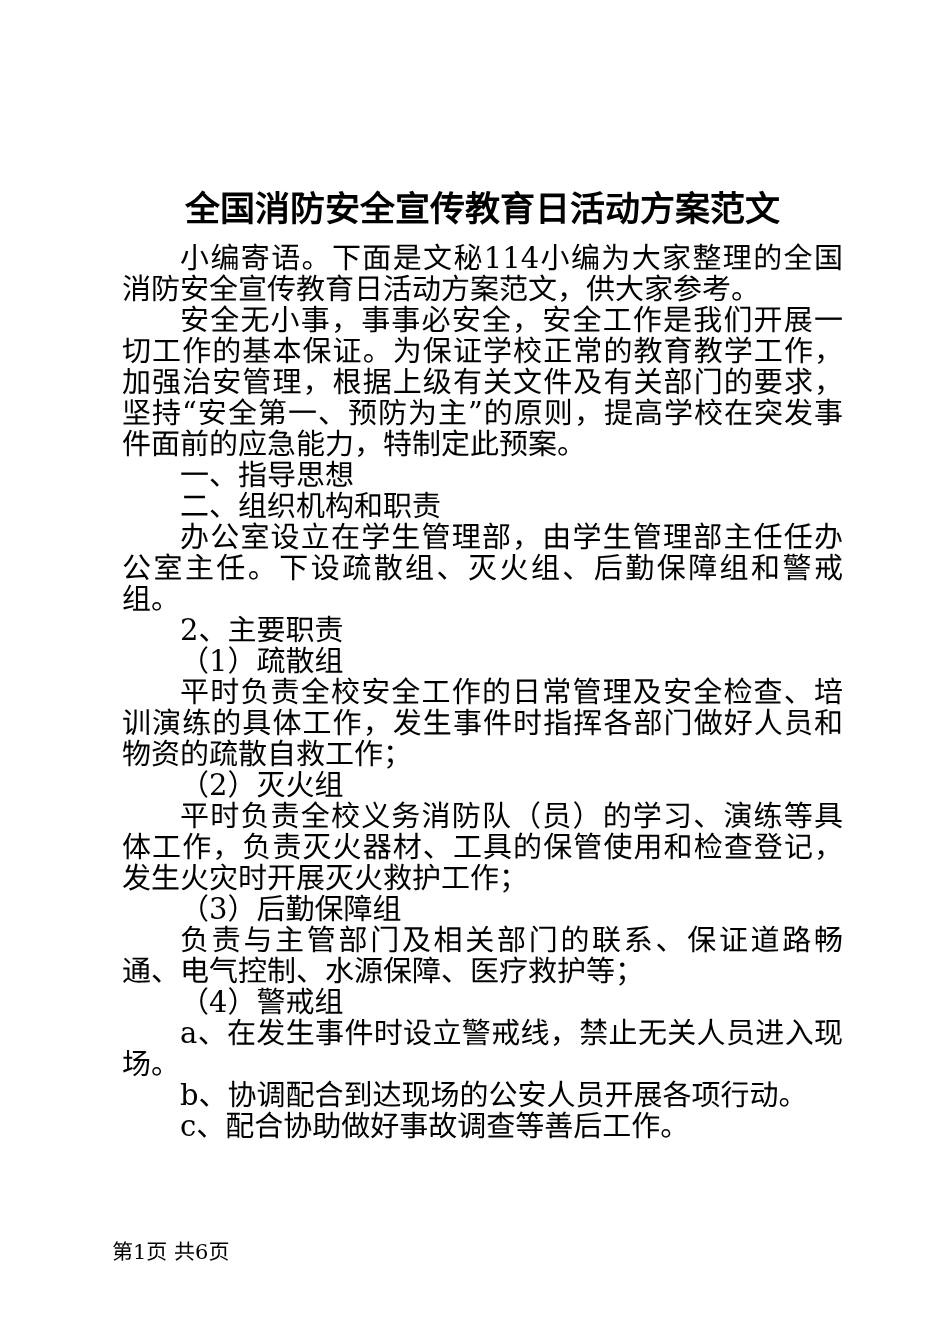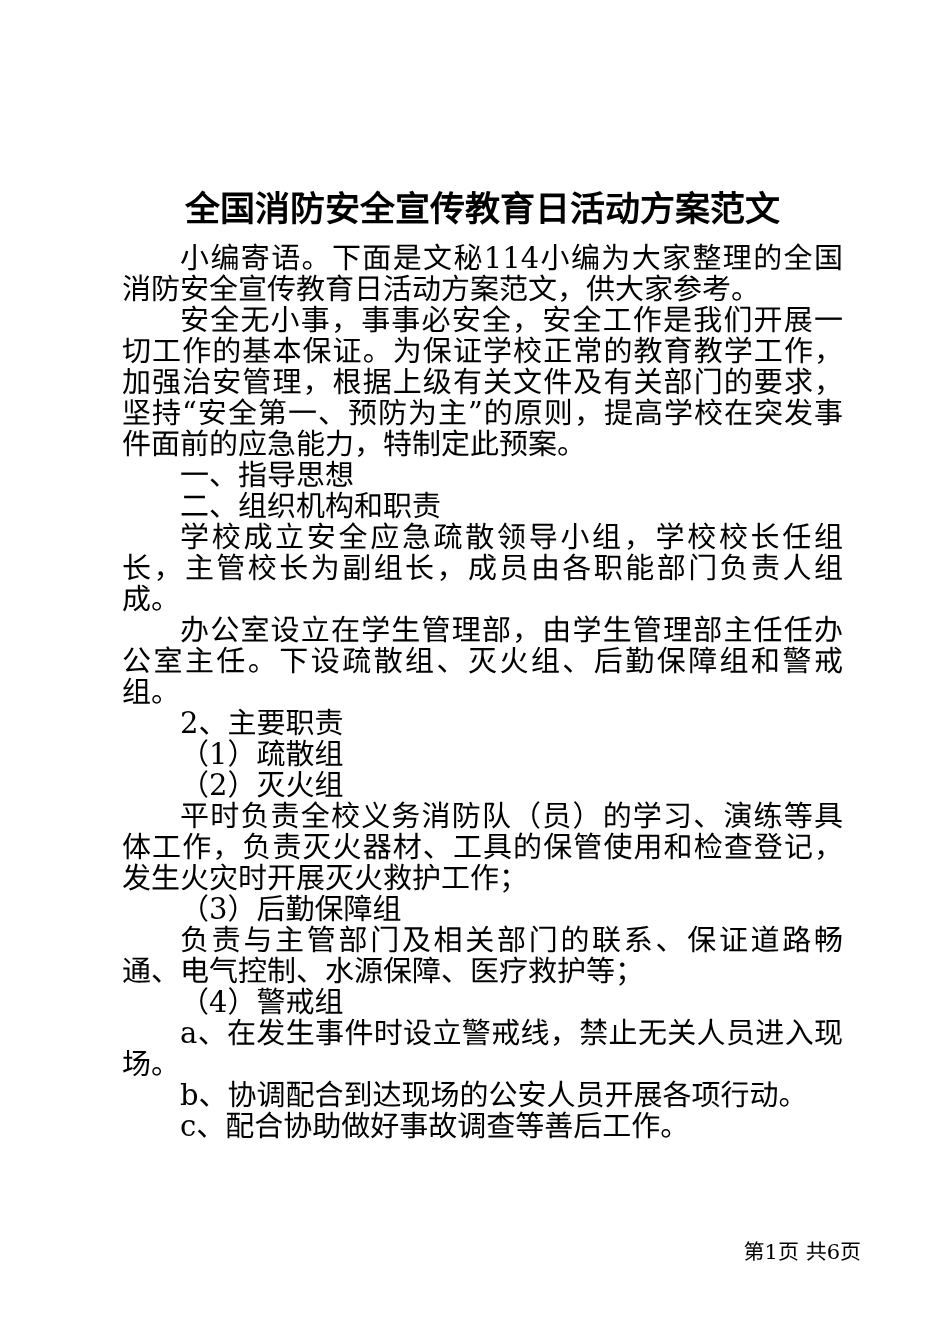--- a/index.html
+++ b/index.html
@@ -35,43 +35,43 @@
   .para {
     margin: 0;
     font-size: 29px;
     line-height: 31px;
     text-indent: 2em;
     text-align: justify;
     text-align-last: left;
   }
   .footer {
     position: absolute;
-    left: 140px;
+    left: 112px;
     top: 1239px;
     width: 721px;
-    text-align: right;
+    text-align: left;
     font-size: 21px;
     line-height: 26px;
   }
 </style>
 </head>
 <body style="--page-background: #ffffff; --text: #000000;">
 
 <div class="page">
   <div class="content">
     <h1 class="doc-title">全国消防安全宣传教育日活动方案范文</h1>
 
     <p class="para">小编寄语。下面是文秘114小编为大家整理的全国消防安全宣传教育日活动方案范文，供大家参考。</p>
     <p class="para">安全无小事，事事必安全，安全工作是我们开展一切工作的基本保证。为保证学校正常的教育教学工作，加强治安管理，根据上级有关文件及有关部门的要求，坚持“安全第一、预防为主”的原则，提高学校在突发事件面前的应急能力，特制定此预案。</p>
     <p class="para">一、指导思想</p>
     <p class="para">二、组织机构和职责</p>
-    <p class="para">学校成立安全应急疏散领导小组，学校校长任组长，主管校长为副组长，成员由各职能部门负责人组成。</p>
     <p class="para">办公室设立在学生管理部，由学生管理部主任任办公室主任。下设疏散组、灭火组、后勤保障组和警戒组。</p>
     <p class="para">2、主要职责</p>
     <p class="para">（1）疏散组</p>
+    <p class="para">平时负责全校安全工作的日常管理及安全检查、培训演练的具体工作，发生事件时指挥各部门做好人员和物资的疏散自救工作；</p>
     <p class="para">（2）灭火组</p>
     <p class="para">平时负责全校义务消防队（员）的学习、演练等具体工作，负责灭火器材、工具的保管使用和检查登记，发生火灾时开展灭火救护工作；</p>
     <p class="para">（3）后勤保障组</p>
     <p class="para">负责与主管部门及相关部门的联系、保证道路畅通、电气控制、水源保障、医疗救护等；</p>
     <p class="para">（4）警戒组</p>
     <p class="para">a、在发生事件时设立警戒线，禁止无关人员进入现场。</p>
     <p class="para">b、协调配合到达现场的公安人员开展各项行动。</p>
     <p class="para">c、配合协助做好事故调查等善后工作。</p>
   </div>
 

